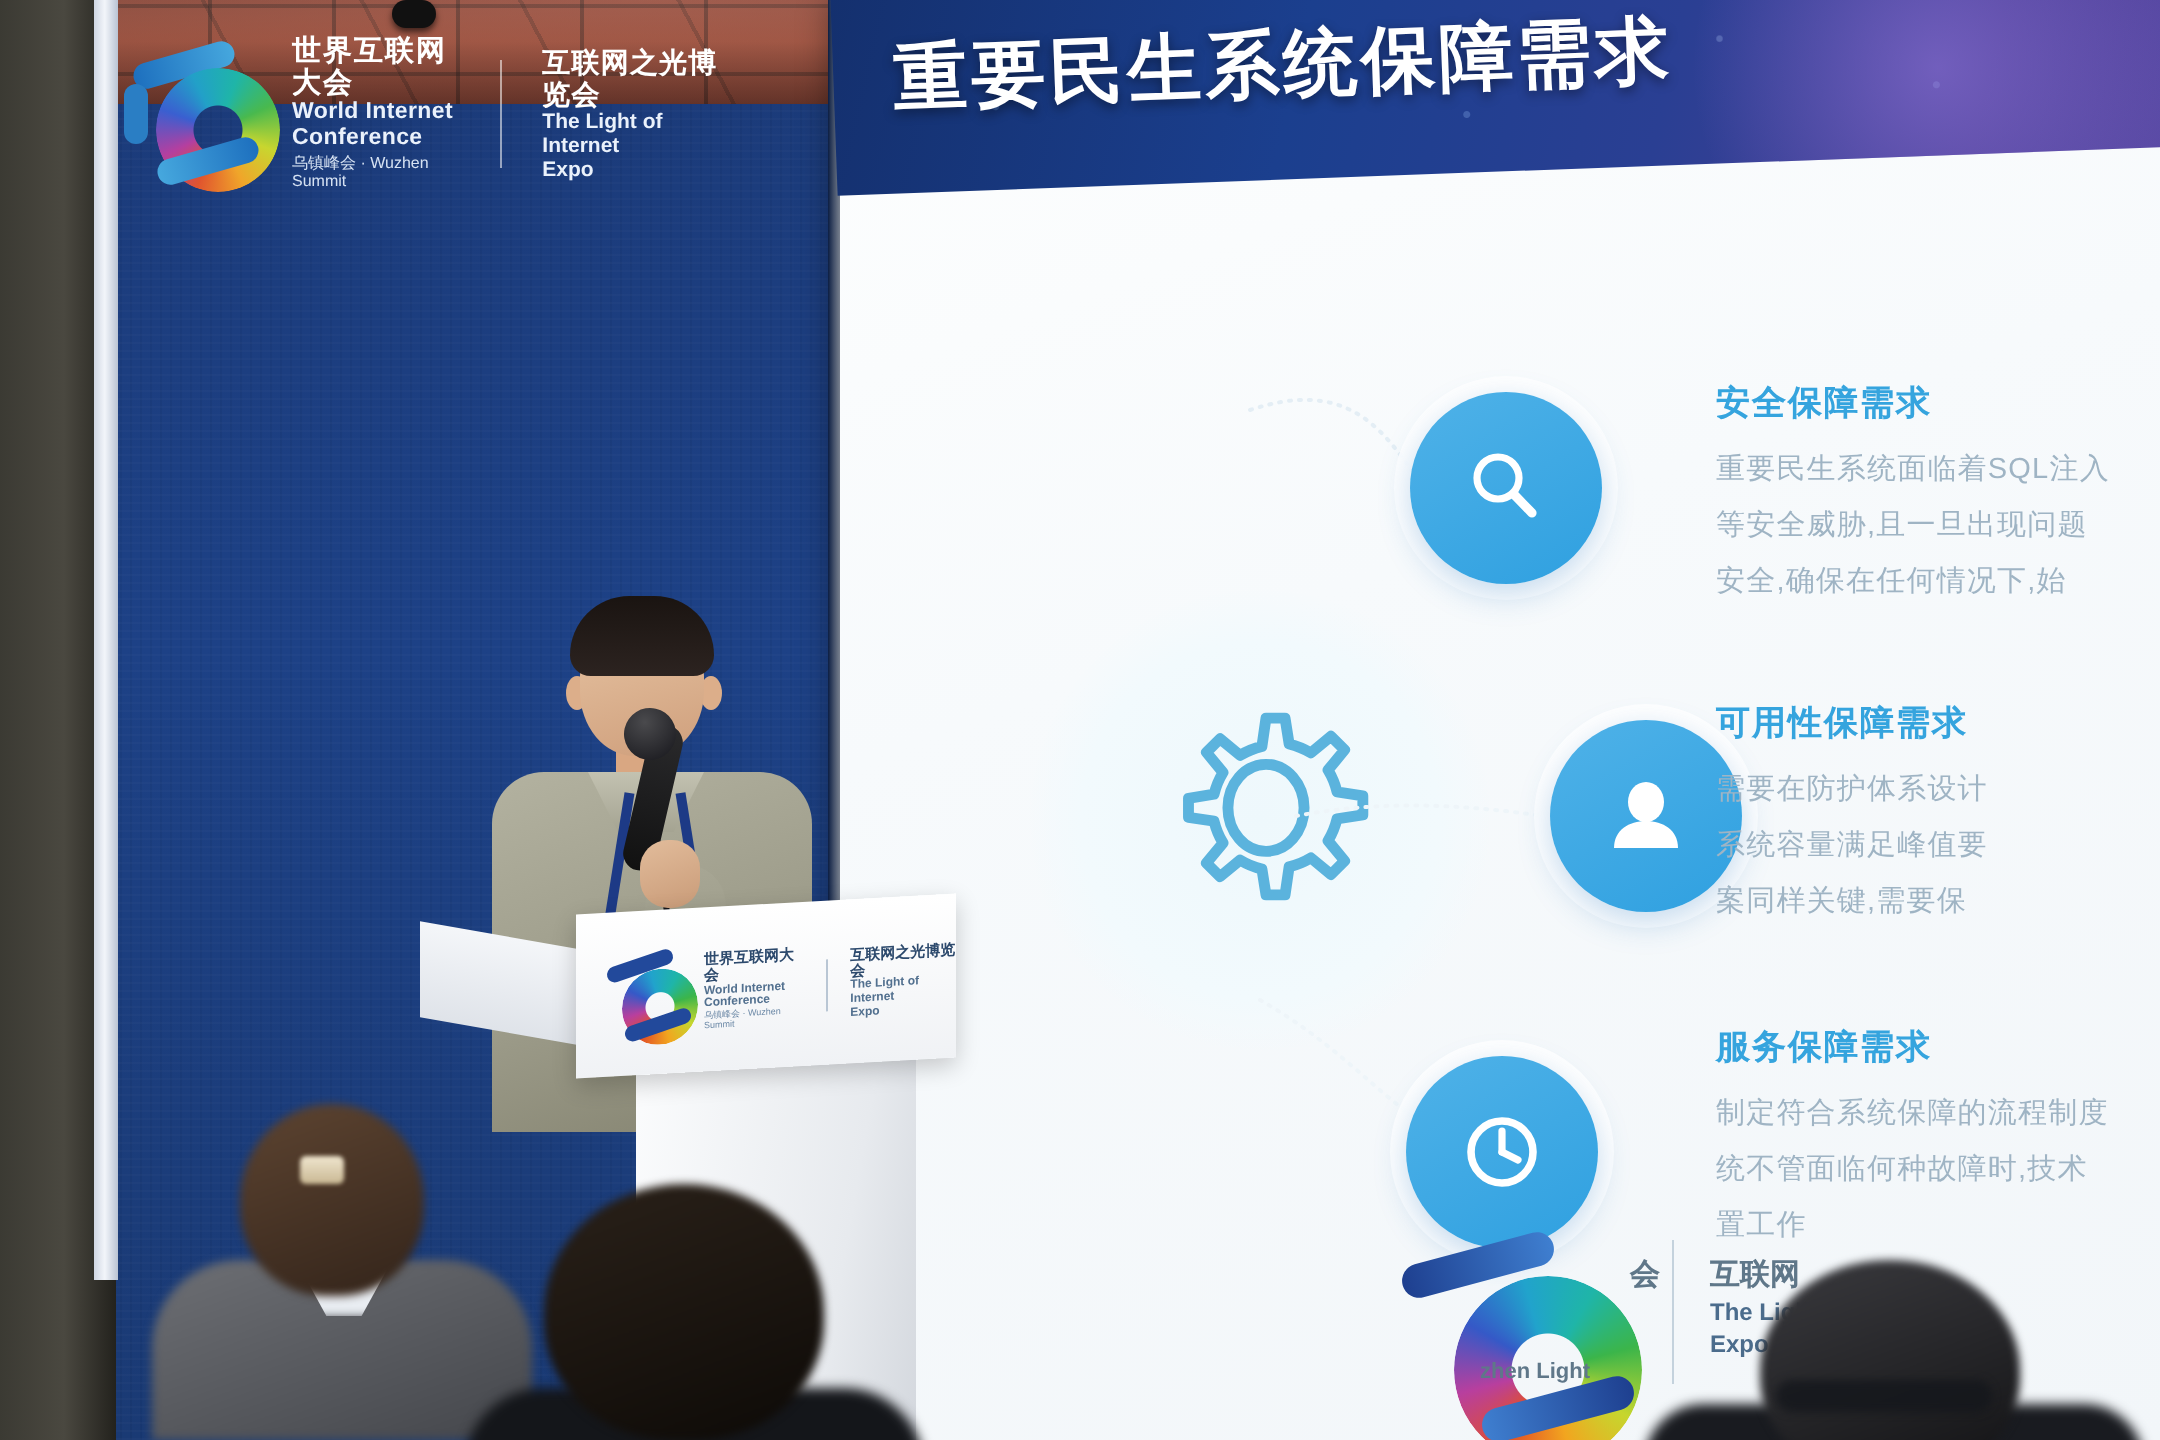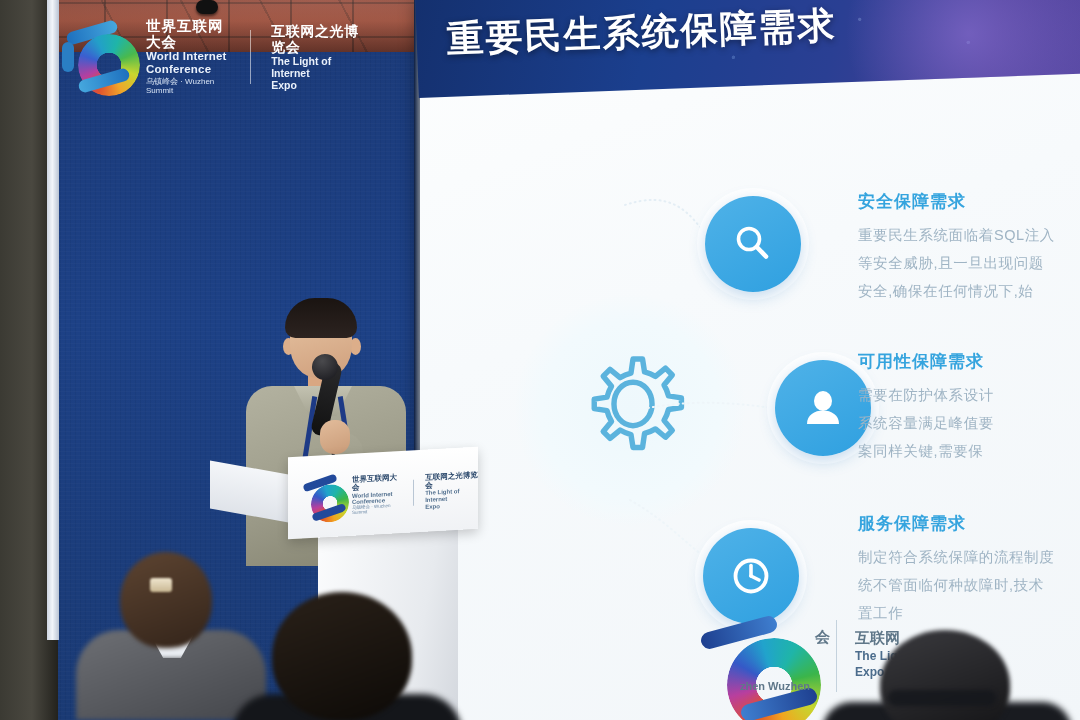--- a/index.html
+++ b/index.html
@@ -269,21 +269,21 @@
       <div class="b-line">统不管面临何种故障时,技术</div>
       <div class="b-line">置工作</div>
     </div>
 
     <div class="slide-logo" style="left:262px;top:612px;">
       <div class="sl-sw sl-sw1"></div>
       <div class="sl-ring"></div>
       <div class="sl-sw sl-sw2"></div>
     </div>
     <div class="sf-div" style="left:416px;top:620px;"></div>
-    <div class="sf-sum" style="left:320px;top:680px;">zhen Wuzhen</div>
+    <div class="sf-sum" style="left:320px;top:680px;">zhen Light</div>
     <div style="position:absolute;left:395px;top:628px;">
       <span class="sf-cn">会</span>
     </div>
     <div class="slide-foot" style="left:435px;top:628px;">
       <div class="sf-cn">互联网</div>
       <div class="sf-en">The Ligh</div>
       <div class="sf-en">Expo</div>
     </div>
   </div>
 

